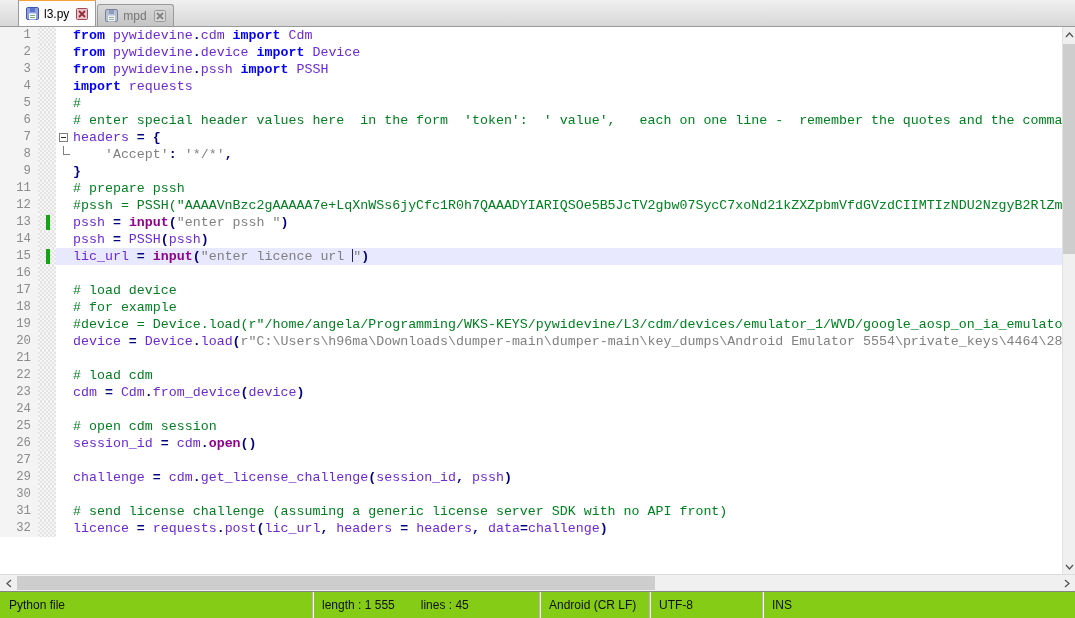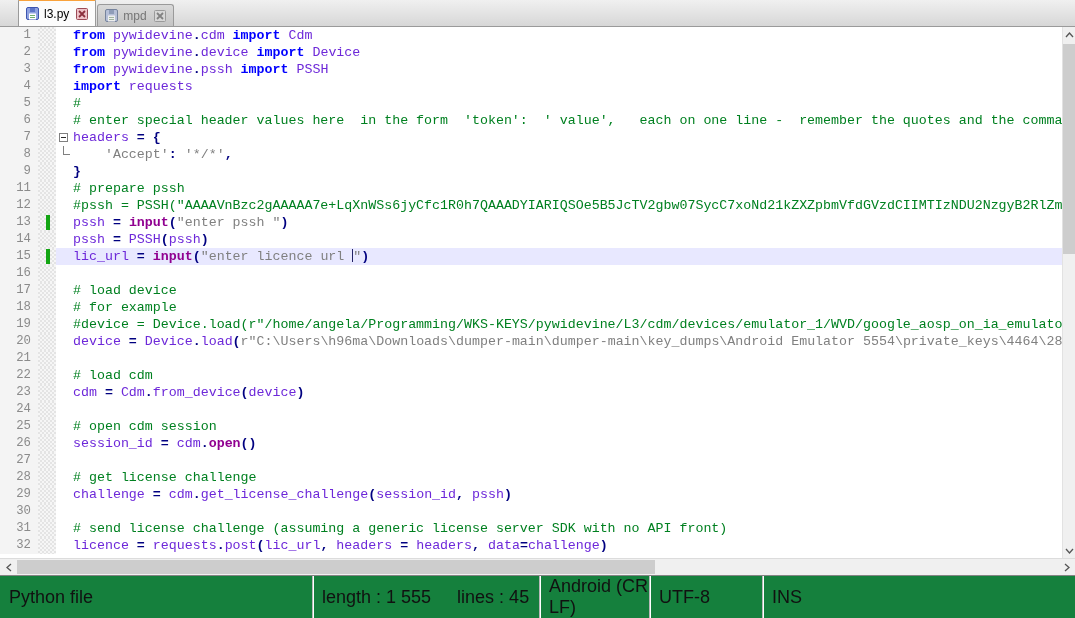--- a/index.html
+++ b/index.html
@@ -50,22 +50,22 @@
   .vtrack{flex:1 1 auto;position:relative;}
   .vthumb{position:absolute;left:0;right:0;top:2px;height:210px;background:#cdcdcd;}
 
   
   .hscroll{flex:0 0 17px;background:#f0f0f0;display:flex;align-items:stretch;border-top:1px solid #dcdcdc;box-sizing:border-box;}
   .hbtn{flex:0 0 17px;display:flex;align-items:center;justify-content:center;}
   .htrack{flex:1 1 auto;position:relative;}
   .hthumb{position:absolute;top:1px;bottom:1px;left:0;width:638px;background:#cdcdcd;}
 
   
-  .statusbar{flex:0 0 26px;background:#15803d;border-top:1px solid #848484;display:flex;
-             align-items:center;font-size:18px;color:#111;}
+  .statusbar{flex:0 0 26px;background:#84cc16;border-top:1px solid #848484;display:flex;
+             align-items:center;font-size:12px;color:#111;}
   .sb{height:100%;display:flex;align-items:center;box-sizing:border-box;
       border-right:1px solid #b7b7b7;box-shadow:1px 0 0 #ffffff;padding-left:9px;gap:26px;}
   .sb:last-child{border-right:none;box-shadow:none;}
   .sb1{flex:0 0 313px;}
   .sb2{flex:0 0 227px;}
   .sb3{flex:0 0 250px;}
   .sb4{flex:0 0 110px;}
   .sb5{flex:0 0 113px;}
   .sb6{flex:1 1 auto;}
 </style>
@@ -134,21 +134,20 @@
         <div class="line"><span class="num">18</span><span class="markmargin"></span><span class="foldmargin"></span><span class="codecell"><span class="tok com"># for example</span></span></div>
         <div class="line"><span class="num">19</span><span class="markmargin"></span><span class="foldmargin"></span><span class="codecell"><span class="tok com">#device = Device.load(r"/home/angela/Programming/WKS-KEYS/pywidevine/L3/cdm/devices/emulator_1/WVD/google_aosp_on_ia_emulato</span></span></div>
         <div class="line"><span class="num">20</span><span class="markmargin"></span><span class="foldmargin"></span><span class="codecell"><span class="tok id">device </span><span class="tok op">=</span><span class="tok id"> Device</span><span class="tok op">.</span><span class="tok id">load</span><span class="tok op">(</span><span class="tok str">r"C:\Users\h96ma\Downloads\dumper-main\dumper-main\key_dumps\Android Emulator 5554\private_keys\4464\28</span></span></div>
         <div class="line"><span class="num">21</span><span class="markmargin"></span><span class="foldmargin"></span><span class="codecell"></span></div>
         <div class="line"><span class="num">22</span><span class="markmargin"></span><span class="foldmargin"></span><span class="codecell"><span class="tok com"># load cdm</span></span></div>
         <div class="line"><span class="num">23</span><span class="markmargin"></span><span class="foldmargin"></span><span class="codecell"><span class="tok id">cdm </span><span class="tok op">=</span><span class="tok id"> Cdm</span><span class="tok op">.</span><span class="tok id">from_device</span><span class="tok op">(</span><span class="tok id">device</span><span class="tok op">)</span></span></div>
         <div class="line"><span class="num">24</span><span class="markmargin"></span><span class="foldmargin"></span><span class="codecell"></span></div>
         <div class="line"><span class="num">25</span><span class="markmargin"></span><span class="foldmargin"></span><span class="codecell"><span class="tok com"># open cdm session</span></span></div>
         <div class="line"><span class="num">26</span><span class="markmargin"></span><span class="foldmargin"></span><span class="codecell"><span class="tok id">session_id </span><span class="tok op">=</span><span class="tok id"> cdm</span><span class="tok op">.</span><span class="tok bi">open</span><span class="tok op">(</span><span class="tok op">)</span></span></div>
         <div class="line"><span class="num">27</span><span class="markmargin"></span><span class="foldmargin"></span><span class="codecell"></span></div>
-        <div class="line"><span class="num">28</span><span class="markmargin"></span><span class="foldmargin"></span><span class="codecell"><span class="tok com"># get license challenge</span></span></div>
         <div class="line"><span class="num">29</span><span class="markmargin"></span><span class="foldmargin"></span><span class="codecell"><span class="tok id">challenge </span><span class="tok op">=</span><span class="tok id"> cdm</span><span class="tok op">.</span><span class="tok id">get_license_challenge</span><span class="tok op">(</span><span class="tok id">session_id</span><span class="tok op">,</span><span class="tok id"> pssh</span><span class="tok op">)</span></span></div>
         <div class="line"><span class="num">30</span><span class="markmargin"></span><span class="foldmargin"></span><span class="codecell"></span></div>
         <div class="line"><span class="num">31</span><span class="markmargin"></span><span class="foldmargin"></span><span class="codecell"><span class="tok com"># send license challenge (assuming a generic license server SDK with no API front)</span></span></div>
         <div class="line"><span class="num">32</span><span class="markmargin"></span><span class="foldmargin"></span><span class="codecell"><span class="tok id">licence </span><span class="tok op">=</span><span class="tok id"> requests</span><span class="tok op">.</span><span class="tok id">post</span><span class="tok op">(</span><span class="tok id">lic_url</span><span class="tok op">,</span><span class="tok id"> headers </span><span class="tok op">=</span><span class="tok id"> headers</span><span class="tok op">,</span><span class="tok id"> data</span><span class="tok op">=</span><span class="tok id">challenge</span><span class="tok op">)</span></span></div>
       </div>
     <div class="vscroll">
       <div class="vbtn">
         <svg width="9" height="6" viewBox="0 0 9 6">
             <path d="M1 5 L4.5 1 L8 5" fill="none" stroke="#555" stroke-width="1.3"></path>
           </svg>

